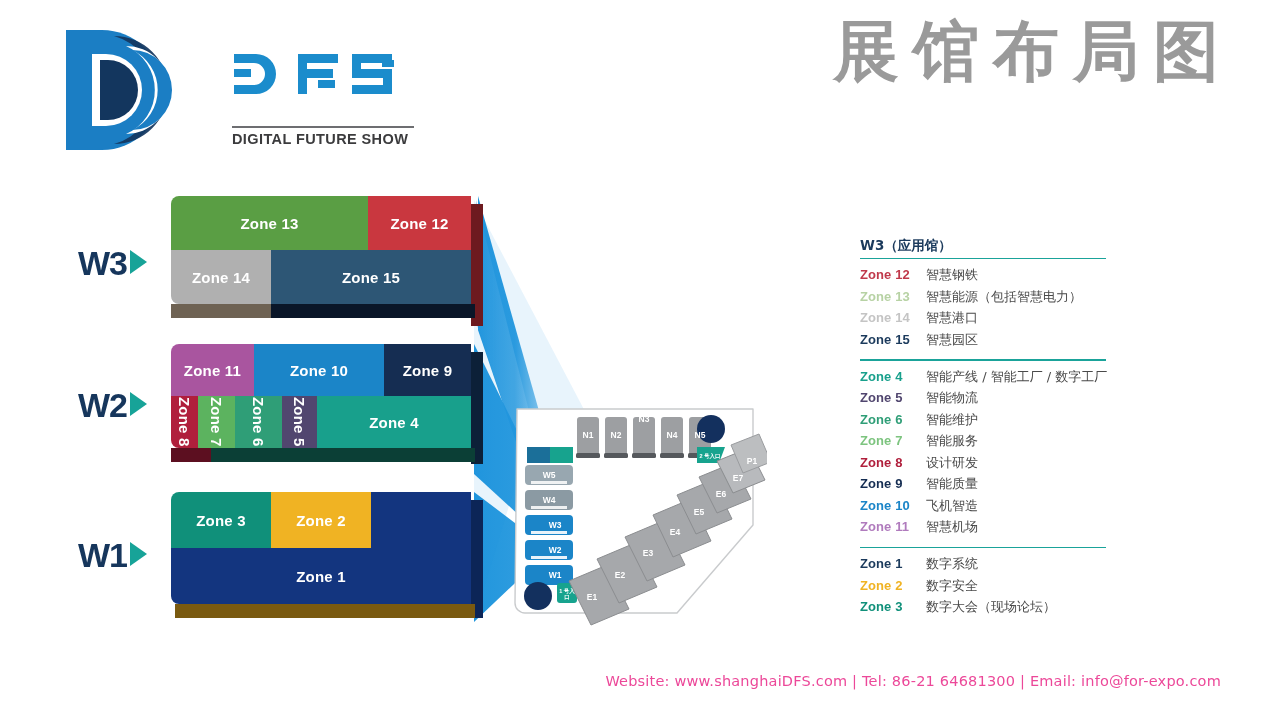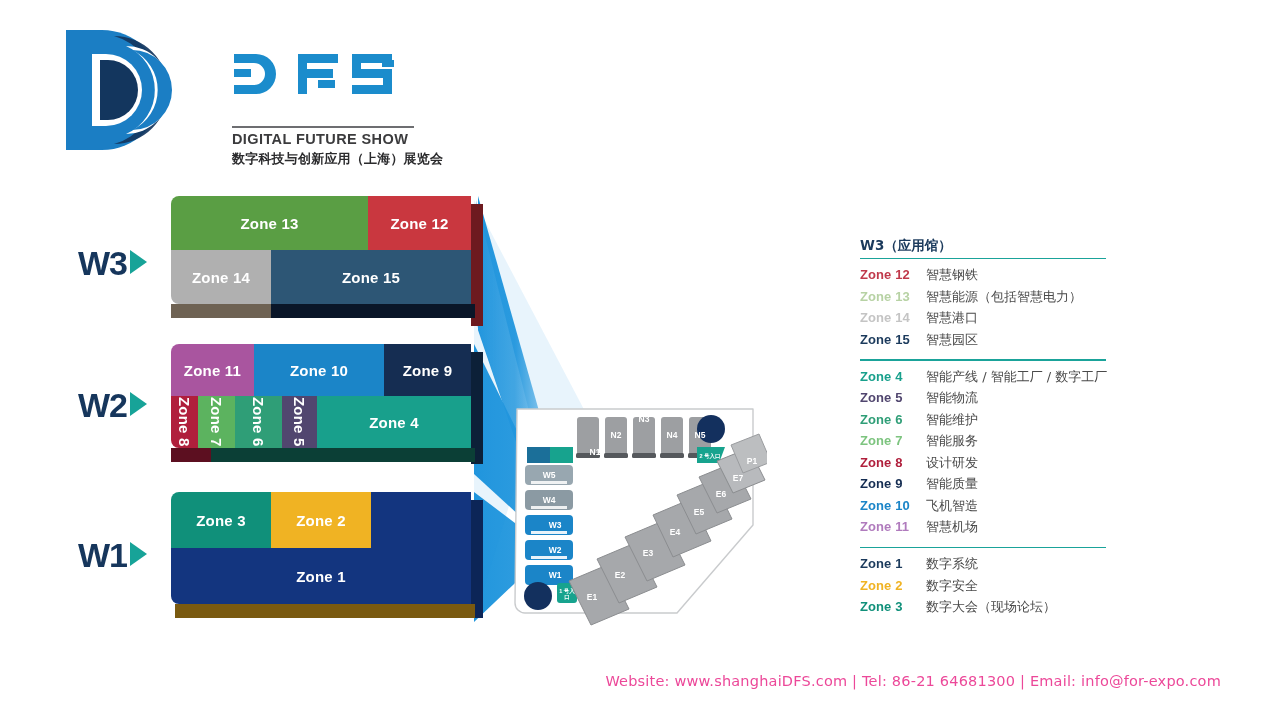--- a/index.html
+++ b/index.html
@@ -77,24 +77,24 @@
       <path d="M2 4 h22 a20 20 0 0 1 0 40 H2 v-9 h20 a11 11 0 0 0 0 -22 H2 Z"></path>
       <rect x="2" y="19" width="17" height="8"></rect>
       <path d="M66 4 h40 v9 H75 v6 h26 v9 H75 v16 h-9 Z"></path>
       <rect x="86" y="30" width="17" height="8"></rect>
       <path d="M120 4 h40 v9 h-31 v6 h31 v25 h-40 v-9 h31 v-7 h-31 Z"></path>
       <rect x="150" y="10" width="12" height="7"></rect>
     </g>
   </svg>
   <div id="logo-rule"></div>
   <div id="logo-en">DIGITAL FUTURE SHOW</div>
-  <div id="logo-cn">数字科技与创新应用（上海）展览会</div>
 </div>
 
 <div id="title-block">
+  <div id="main-title">展馆布局图</div>
 </div>
 
 <svg id="rays">
   <defs>
     <linearGradient id="rg" x1="1" y1="0" x2="0" y2="0">
       <stop offset="0" stop-color="#2196dd" stop-opacity="0.20"></stop>
       <stop offset="0.55" stop-color="#2196dd" stop-opacity="0.95"></stop>
       <stop offset="1" stop-color="#2196dd" stop-opacity="1"></stop>
     </linearGradient>
     <linearGradient id="rg2" x1="1" y1="0" x2="0" y2="0">
@@ -272,21 +272,21 @@
       <g>
         <path d="M212 68 l32 -13 l16 32 l-32 13 z" fill="#b8babd" stroke="#8b8d90" stroke-width="1"></path>
       </g>
     </g>
     <g>
       <path d="M226 52 l28 -11 l12 28 l-28 11 z" fill="#bcbec0" stroke="#9a9c9f" stroke-width="1"></path>
     </g>
   </svg>
 
   
-  <div class="mini-txt" style="left:72px;top:53px;width:36px;height:12px;">N1</div>
+  <div class="mini-txt" style="left:72px;top:36px;width:22px;height:12px;">N1</div>
   <div class="mini-txt" style="left:100px;top:36px;width:22px;height:12px;">N2</div>
   <div class="mini-txt" style="left:128px;top:20px;width:22px;height:12px;">N3</div>
   <div class="mini-txt" style="left:156px;top:36px;width:22px;height:12px;">N4</div>
   <div class="mini-txt" style="left:184px;top:36px;width:22px;height:12px;">N5</div>
 
   <div class="mini-txt" style="left:20px;top:76px;width:48px;height:12px;">W5</div>
   <div class="mini-txt" style="left:20px;top:101px;width:48px;height:12px;">W4</div>
   <div class="mini-txt" style="left:26px;top:126px;width:48px;height:12px;">W3</div>
   <div class="mini-txt" style="left:26px;top:151px;width:48px;height:12px;">W2</div>
   <div class="mini-txt" style="left:26px;top:176px;width:48px;height:12px;">W1</div>

